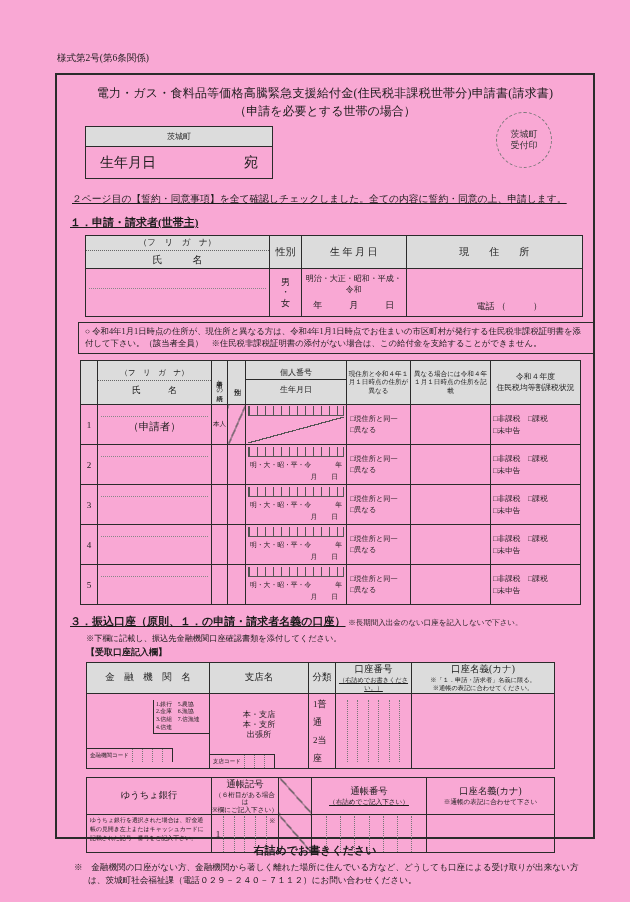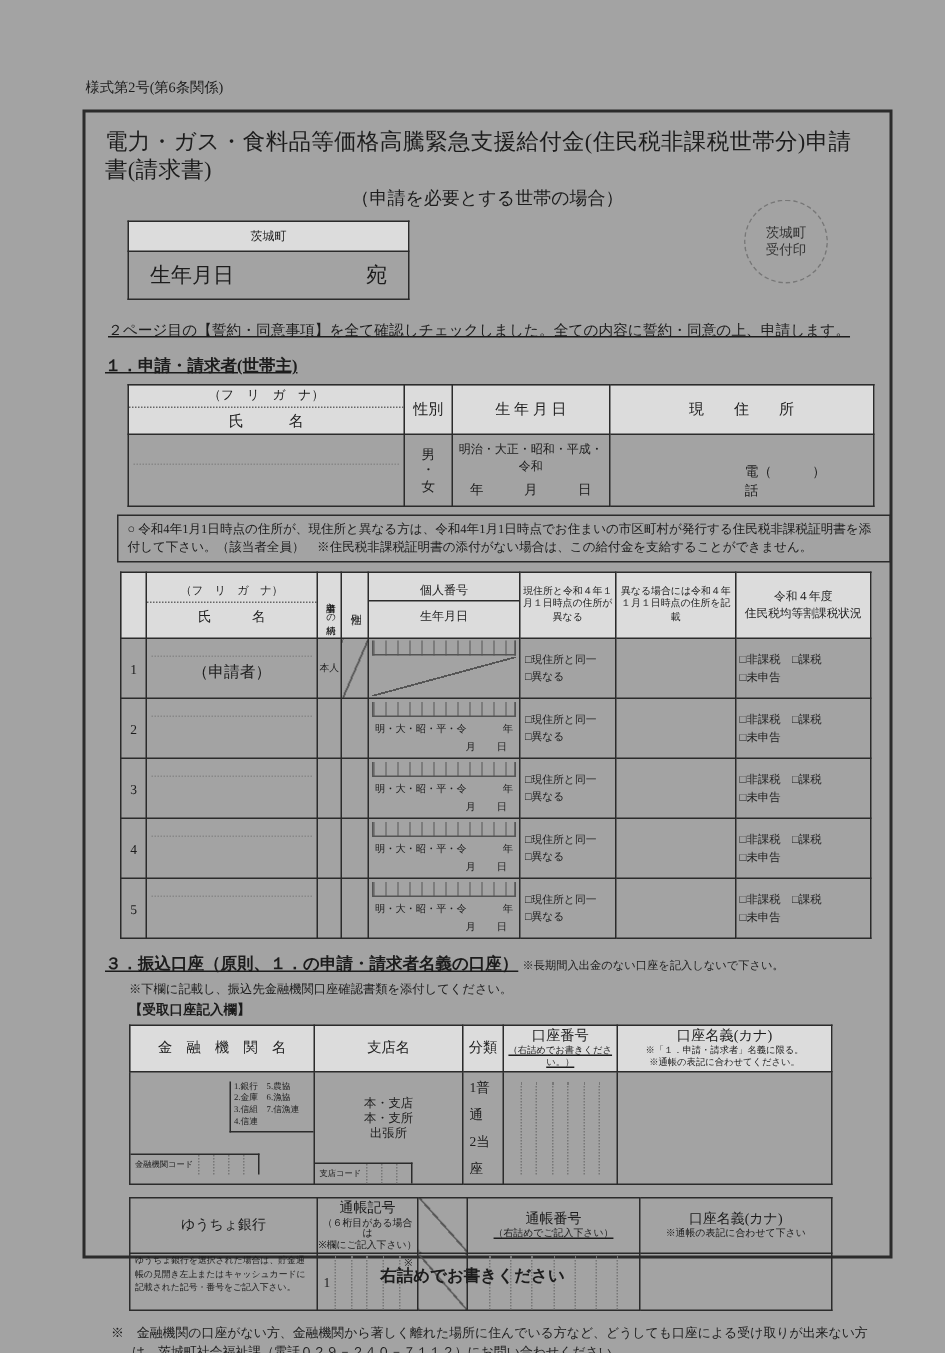--- a/index.html
+++ b/index.html
@@ -1,26 +1,26 @@
 <!DOCTYPE html>
 <html><head>
 <meta charset="utf-8">
 <style>
   * { margin:0; padding:0; box-sizing:border-box; }
   html,body { background:#fff; }
   body { font-family:"Liberation Serif","DejaVu Serif",serif; color:#1c1c1c; }
-  .page { position:relative; width:630px; height:902px; background:#a3a3a3; overflow:hidden; }
+  .page { position:relative; width:630px; height:902px; background:#f9a8d4; overflow:hidden; }
   .pre { white-space:pre-line; }
 
   .form-no { position:absolute; left:57px; top:52px; font-size:9.5px; }
 
   .outer { position:absolute; left:55px; top:73px; width:540px; height:766px;
            border:2px solid #2b2b2b; padding:8px 13px 6px 13px; }
 
-  .title { text-align:left; font-size:15px; letter-spacing:0.2px; margin-top:2px; }
+  .title { text-align:center; font-size:12px; letter-spacing:0.2px; margin-top:2px; }
   .subtitle { text-align:center; font-size:12px; margin-top:1px; }
 
   .addr-wrap { position:relative; height:60px; margin-top:6px; }
   .addressee { position:absolute; left:15px; top:0; width:188px; border:1.5px solid #2b2b2b; border-collapse:collapse; }
   .addressee td { border:1px solid #2b2b2b; }
   .addr-town { background:#dcdcdc; text-align:center; font-size:8px; height:20px; }
   .addr-mayor { height:32px; font-size:14px; padding:0 14px; }
   .addr-mayor .to { float:right; }
 
   .stamp { position:absolute; right:28px; top:-14px; width:56px; height:56px; border:1px dashed #777;
@@ -42,21 +42,21 @@
   .t1 { width:498px; margin:5px 0 0 15px; border:1.5px solid #2b2b2b; }
   .t1 .h { text-align:center; font-size:10px; }
   .t1 .furi { font-size:8.5px; border-bottom:1px dotted #666; padding:1px 6px; text-align:center; }
   .t1 .nm { padding:2px 0 1px 0; text-align:center; }
   .t1 .body-name { height:48px; position:relative; }
   .t1 .dotmid { position:absolute; left:3px; right:3px; top:40%; border-bottom:1px dotted #888; }
   .t1 .sex { text-align:center; font-size:9px; line-height:1.15; }
   .t1 .birth-body { font-size:8px; text-align:center; }
   .t1 .birth-body .ymd { font-size:9px; margin-top:4px; }
   .t1 .addr-body { font-size:9px; vertical-align:bottom; }
-  .t1 .telline { display:flex; justify-content:space-between; padding:0 40px 3px 90px; }
+  .t1 .telline { display:flex; justify-content:space-between; padding:0 40px 3px 70px; }
 
   
   .notice { margin:5px 0 0 8px; width:516px; border:1px solid #2b2b2b; font-size:8.4px; line-height:1.45; padding:3px 6px; }
 
   
   .t2 { width:500px; margin:6px 0 0 10px; border:1.5px solid #2b2b2b; }
   .t2 td { font-size:7px; }
   .t2 .hc { text-align:center; }
   .t2 .furi { font-size:7.5px; border-bottom:1px dotted #666; text-align:center; padding:2px 0; }
   .t2 .nm { font-size:9px; text-align:center; padding:3px 0; }

